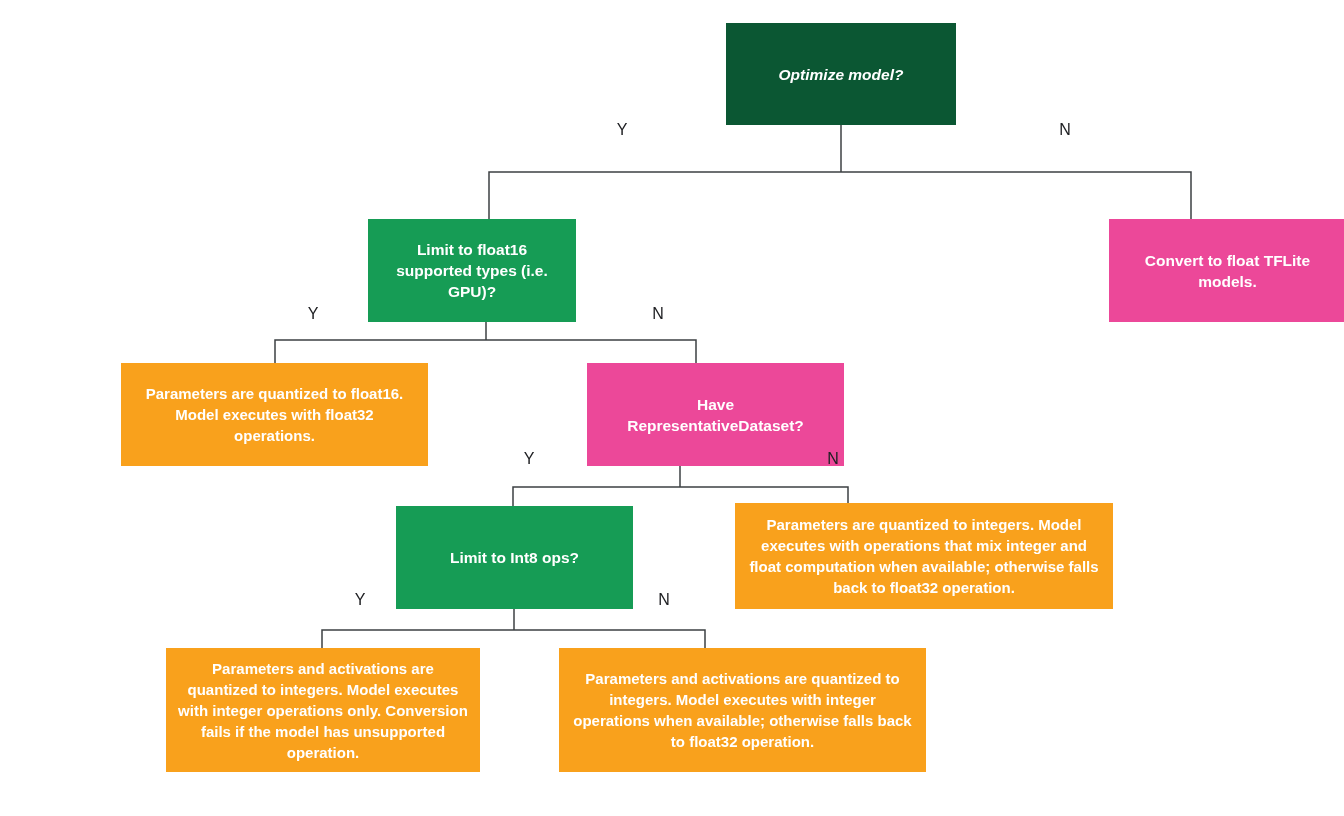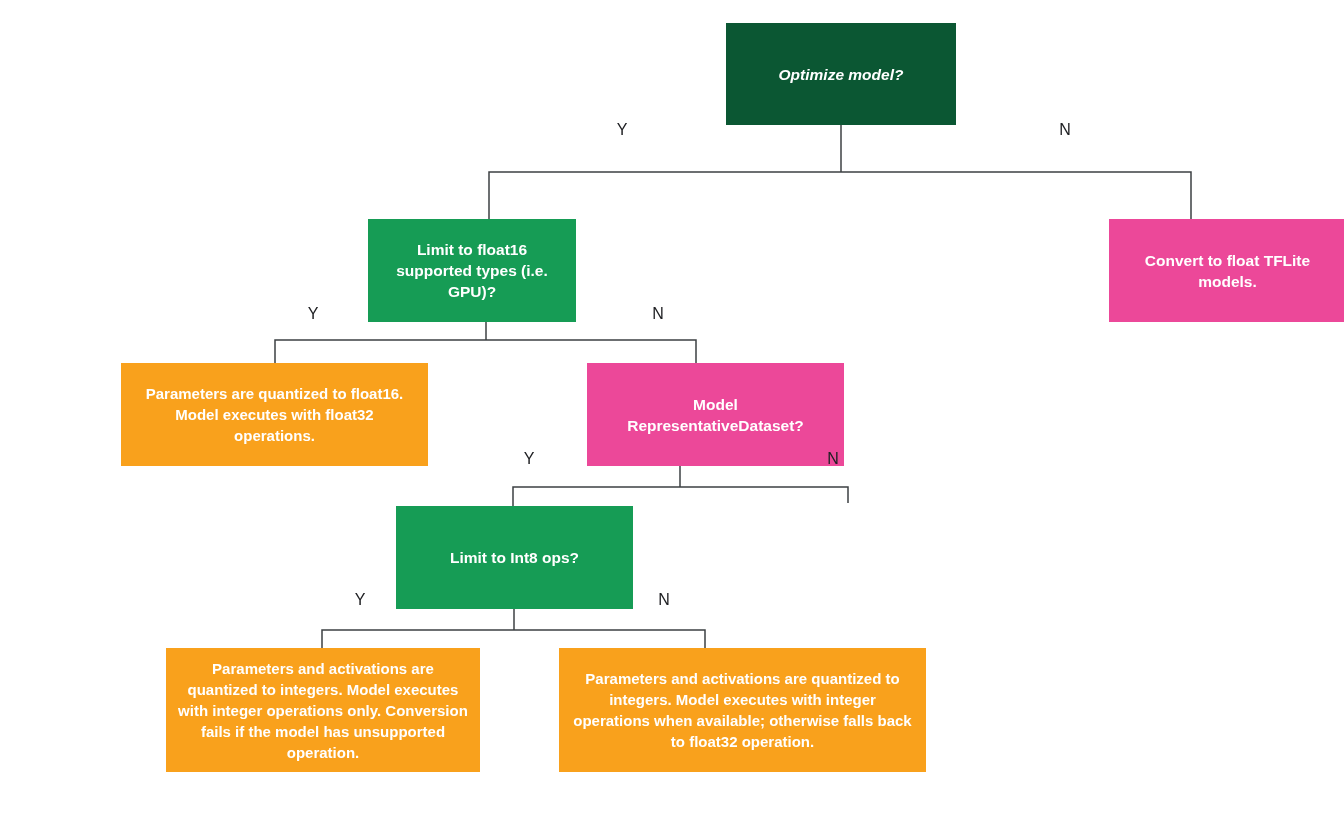--- a/index.html
+++ b/index.html
@@ -82,24 +82,25 @@
   </svg>
 
   <div class="node dark-green n-optimize">Optimize model?</div>
 
   <div class="node bright-green n-float16">Limit to float16 supported types (i.e. GPU)?</div>
 
   <div class="node mid-green n-convert">Convert to float TFLite models.</div>
 
   <div class="node orange n-f16res">Parameters are quantized to float16. Model executes with float32 operations.</div>
 
-  <div class="node mid-green n-dataset">Model RepresentativeDataset?</div>
+  <div class="node mid-green n-dataset">Have RepresentativeDataset?</div>
 
   <div class="node bright-green n-int8">Limit to Int8 ops?</div>
 
+  <div class="node orange n-mixed">Parameters are quantized to integers. Model executes with operations that mix integer and float computation when available; otherwise falls back to float32 operation.</div>
 
   <div class="node orange n-int8only">Parameters and activations are quantized to integers. Model executes with integer operations only. Conversion fails if the model has unsupported operation.</div>
 
   <div class="node orange n-int8fb">Parameters and activations are quantized to integers. Model executes with integer operations when available; otherwise falls back to float32 operation.</div>
 
   <div class="edge-label l-y1">Y</div>
   <div class="edge-label l-n1">N</div>
   <div class="edge-label l-y2">Y</div>
   <div class="edge-label l-n2">N</div>
   <div class="edge-label l-y3">Y</div>

